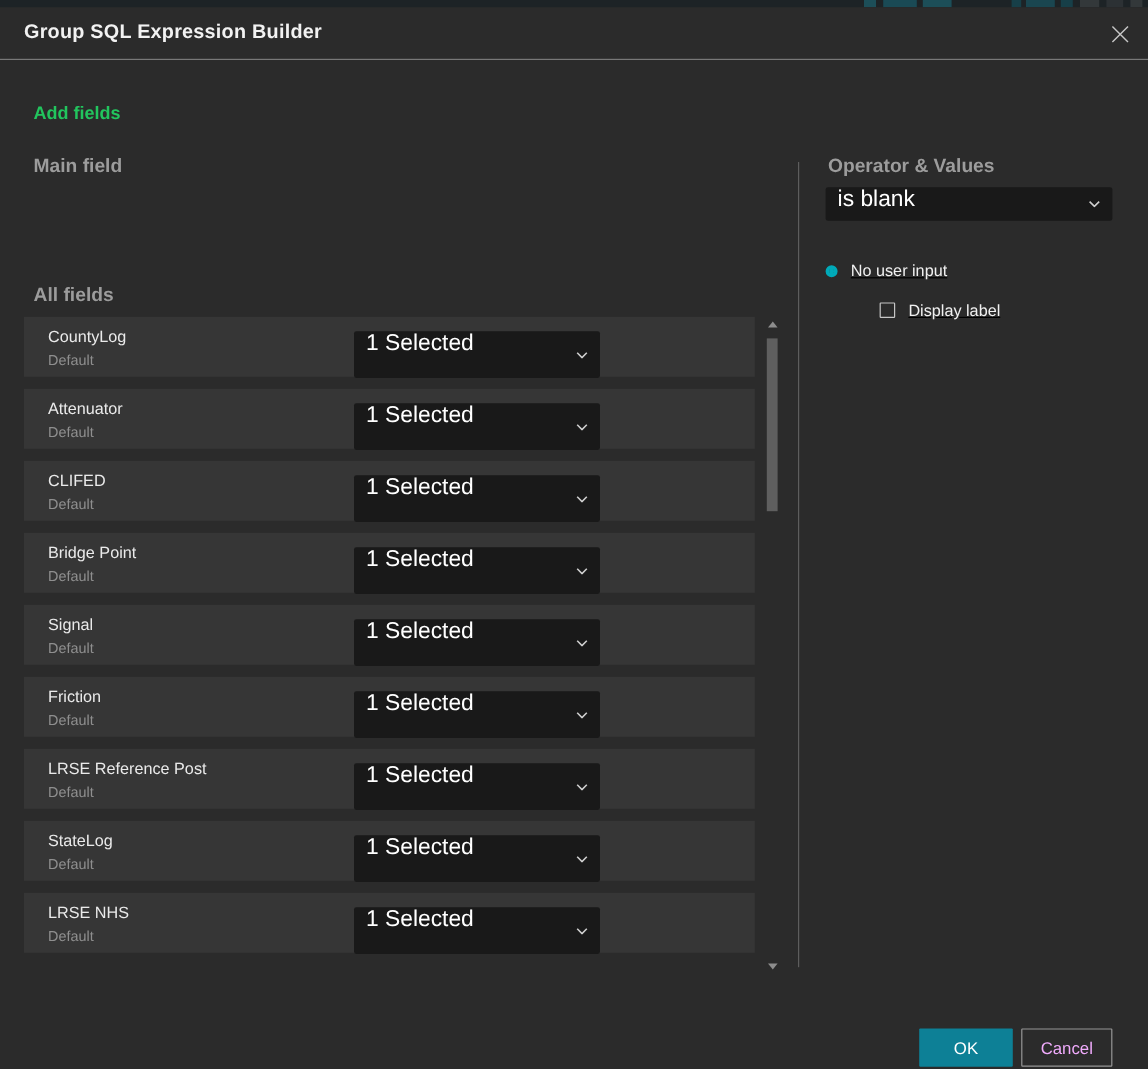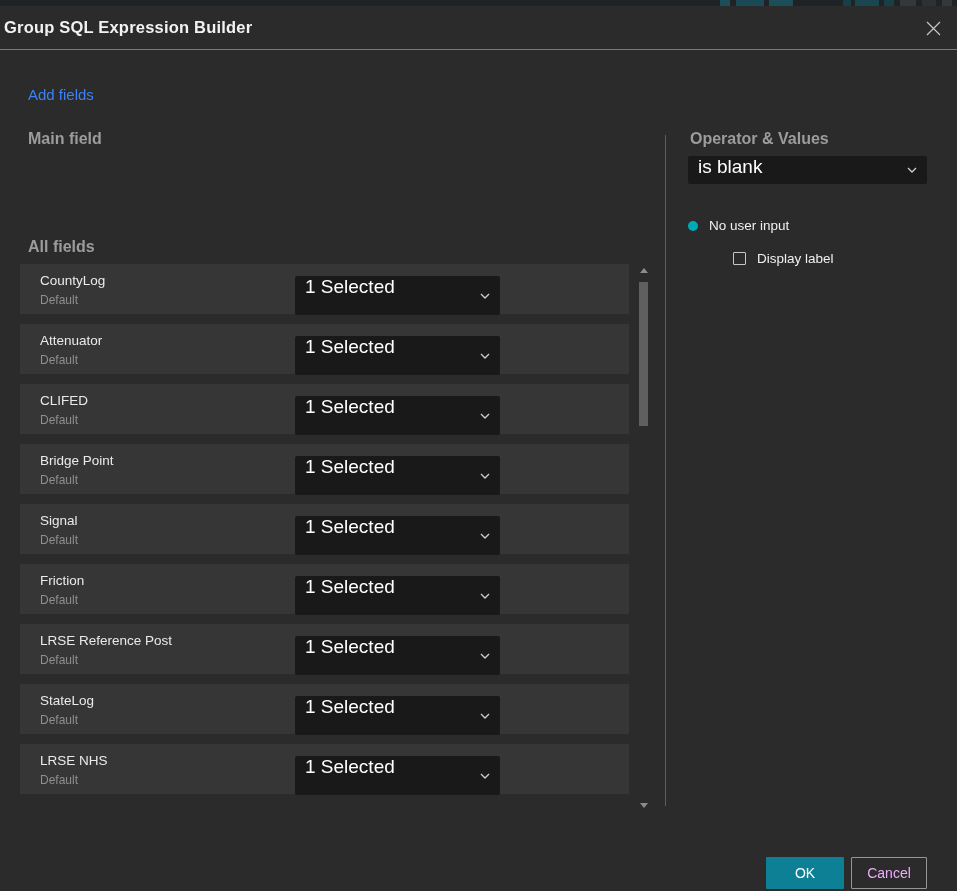--- a/index.html
+++ b/index.html
@@ -27,25 +27,25 @@
   .f7{left:900px;width:16px;background:#33383a;}
   .f8{left:922px;width:14px;background:#2c3134;}
   .f9{left:942px;width:10px;background:#33383a;}
 
   .dialog{position:absolute;left:0;top:6px;width:957px;height:885px;background:#2b2b2b;}
 
   .dialog-header{
     position:absolute;left:0;top:0;width:100%;height:44px;
     border-bottom:1px solid #787878;display:flex;align-items:center;
   }
-  .dialog-title{margin-left:4px;font-size:16.5px;font-weight:600;color:#f2f2f2;letter-spacing:.2px;}
+  .dialog-title{margin-left:20px;font-size:16.5px;font-weight:600;color:#f2f2f2;letter-spacing:.2px;}
   .close-btn{position:absolute;right:13px;top:11px;width:22px;height:22px;
     display:flex;align-items:center;justify-content:center;cursor:pointer;}
 
-  .section-heading{position:absolute;font-size:15px;font-weight:400;color:#3b82f6;}
+  .section-heading{position:absolute;font-size:15px;font-weight:700;color:#22c55e;}
   .group-label{position:absolute;font-size:16px;font-weight:700;color:#9c9c9c;}
 
   .select{
     background:#191919;color:#ffffff;font-size:19px;
     display:flex;padding:0 10px;
     border-radius:2px;cursor:pointer;
   }
   .select .sel-text{flex:1;white-space:nowrap;overflow:hidden;}
   .chev{display:flex;align-items:center;margin-left:8px;}
 
@@ -63,21 +63,21 @@
   .scrollbar{position:absolute;left:637px;top:254px;width:14px;height:552px;}
   .sb-arrow-up,.sb-arrow-down{position:absolute;left:3px;width:0;height:0;cursor:pointer;}
   .sb-arrow-up{top:8px;border-left:4px solid transparent;border-right:4px solid transparent;border-bottom:5px solid #8d8d8d;}
   .sb-arrow-down{bottom:4px;border-left:4px solid transparent;border-right:4px solid transparent;border-top:5px solid #8d8d8d;}
   .sb-thumb{position:absolute;left:2px;top:22px;width:9px;height:144px;background:#5f5f5f;cursor:grab;}
 
   .v-divider{position:absolute;left:665px;top:129px;width:1px;height:671px;background:#5d5d5d;}
 
   .op-select{position:absolute;left:688px;top:150px;width:239px;height:28px;}
 
-  .choice-row{position:absolute;display:flex;align-items:center;cursor:pointer;}
+  .choice-row{position:absolute;display:flex;align-items:center;cursor:pointer;text-decoration:underline;}
   .radio-row{left:688px;top:212px;}
   .radio-outer{width:10px;height:10px;border:3px solid var(--radio-teal);border-radius:50%;
     display:flex;align-items:center;justify-content:center;background:#2b2b2b;}
   .radio-dot{width:6px;height:6px;border-radius:50%;background:var(--radio-teal);}
   .choice-label{margin-left:11px;font-size:13.5px;color:#f0f0f0;}
 
   .checkbox-row{left:733px;top:245px;}
   .checkbox-box{width:13px;height:13px;border:1.5px solid #c6c6c6;border-radius:1px;background:transparent;}
 
   .footer-btn{position:absolute;top:827px;height:32px;font-size:14px;

